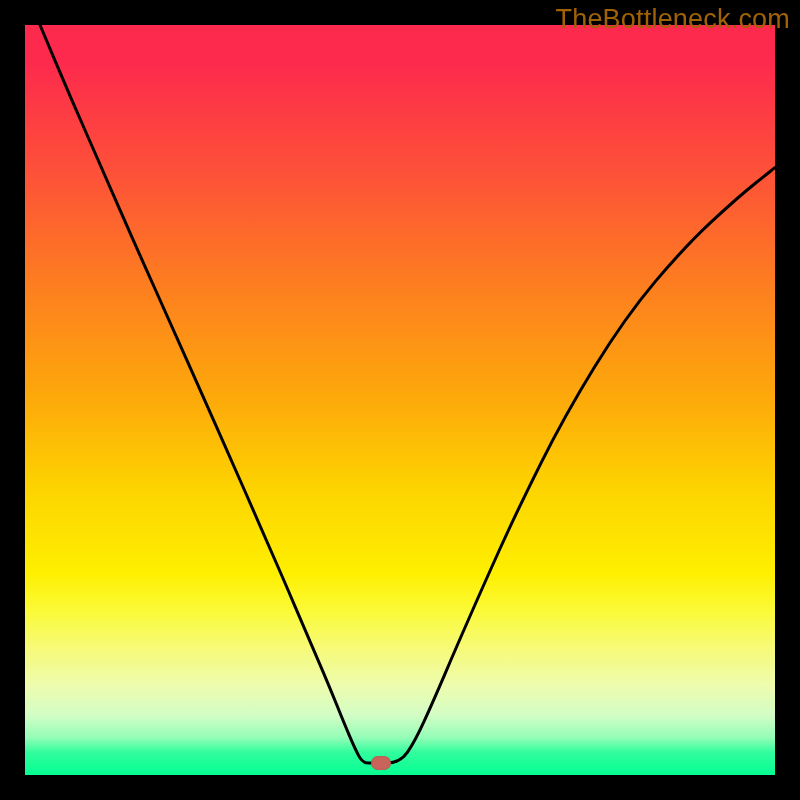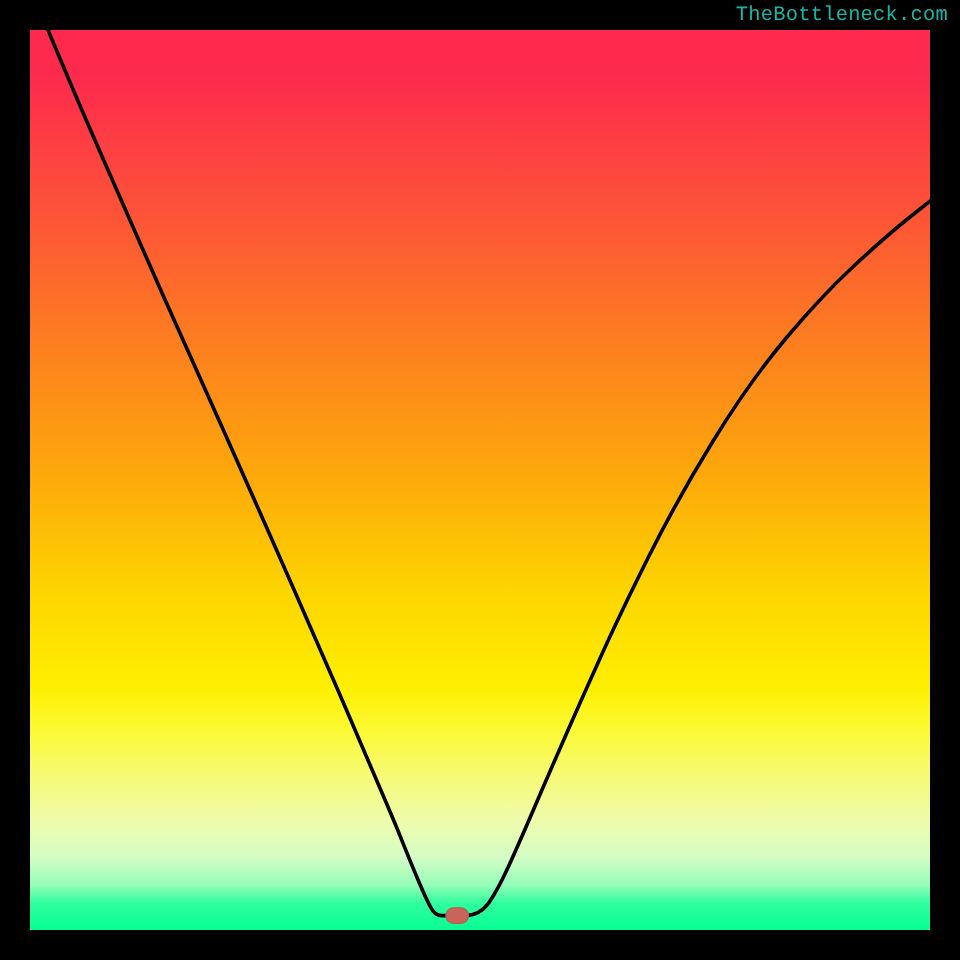--- a/index.html
+++ b/index.html
@@ -48,26 +48,25 @@
       #d3fdc5 92%,
       #94fdb7 95%,
       #31fd9e 97%,
       #05fe92 100%
     );
   }
   .watermark {
     position: absolute;
     top: 4px;
     right: 10px;
-    color: #14b8a6;
-    font-size: 17px;
+    color: #a16207;
+    font-size: 27px;
     font-weight: 400;
     letter-spacing: 0.2px;
     user-select: none;
-    font-family: Liberation Mono, monospace;
   }
   .curve-svg {
     position: absolute;
     left: 0;
     top: 0;
     width: 100%;
     height: 100%;
   }
   .marker {
     position: absolute;

